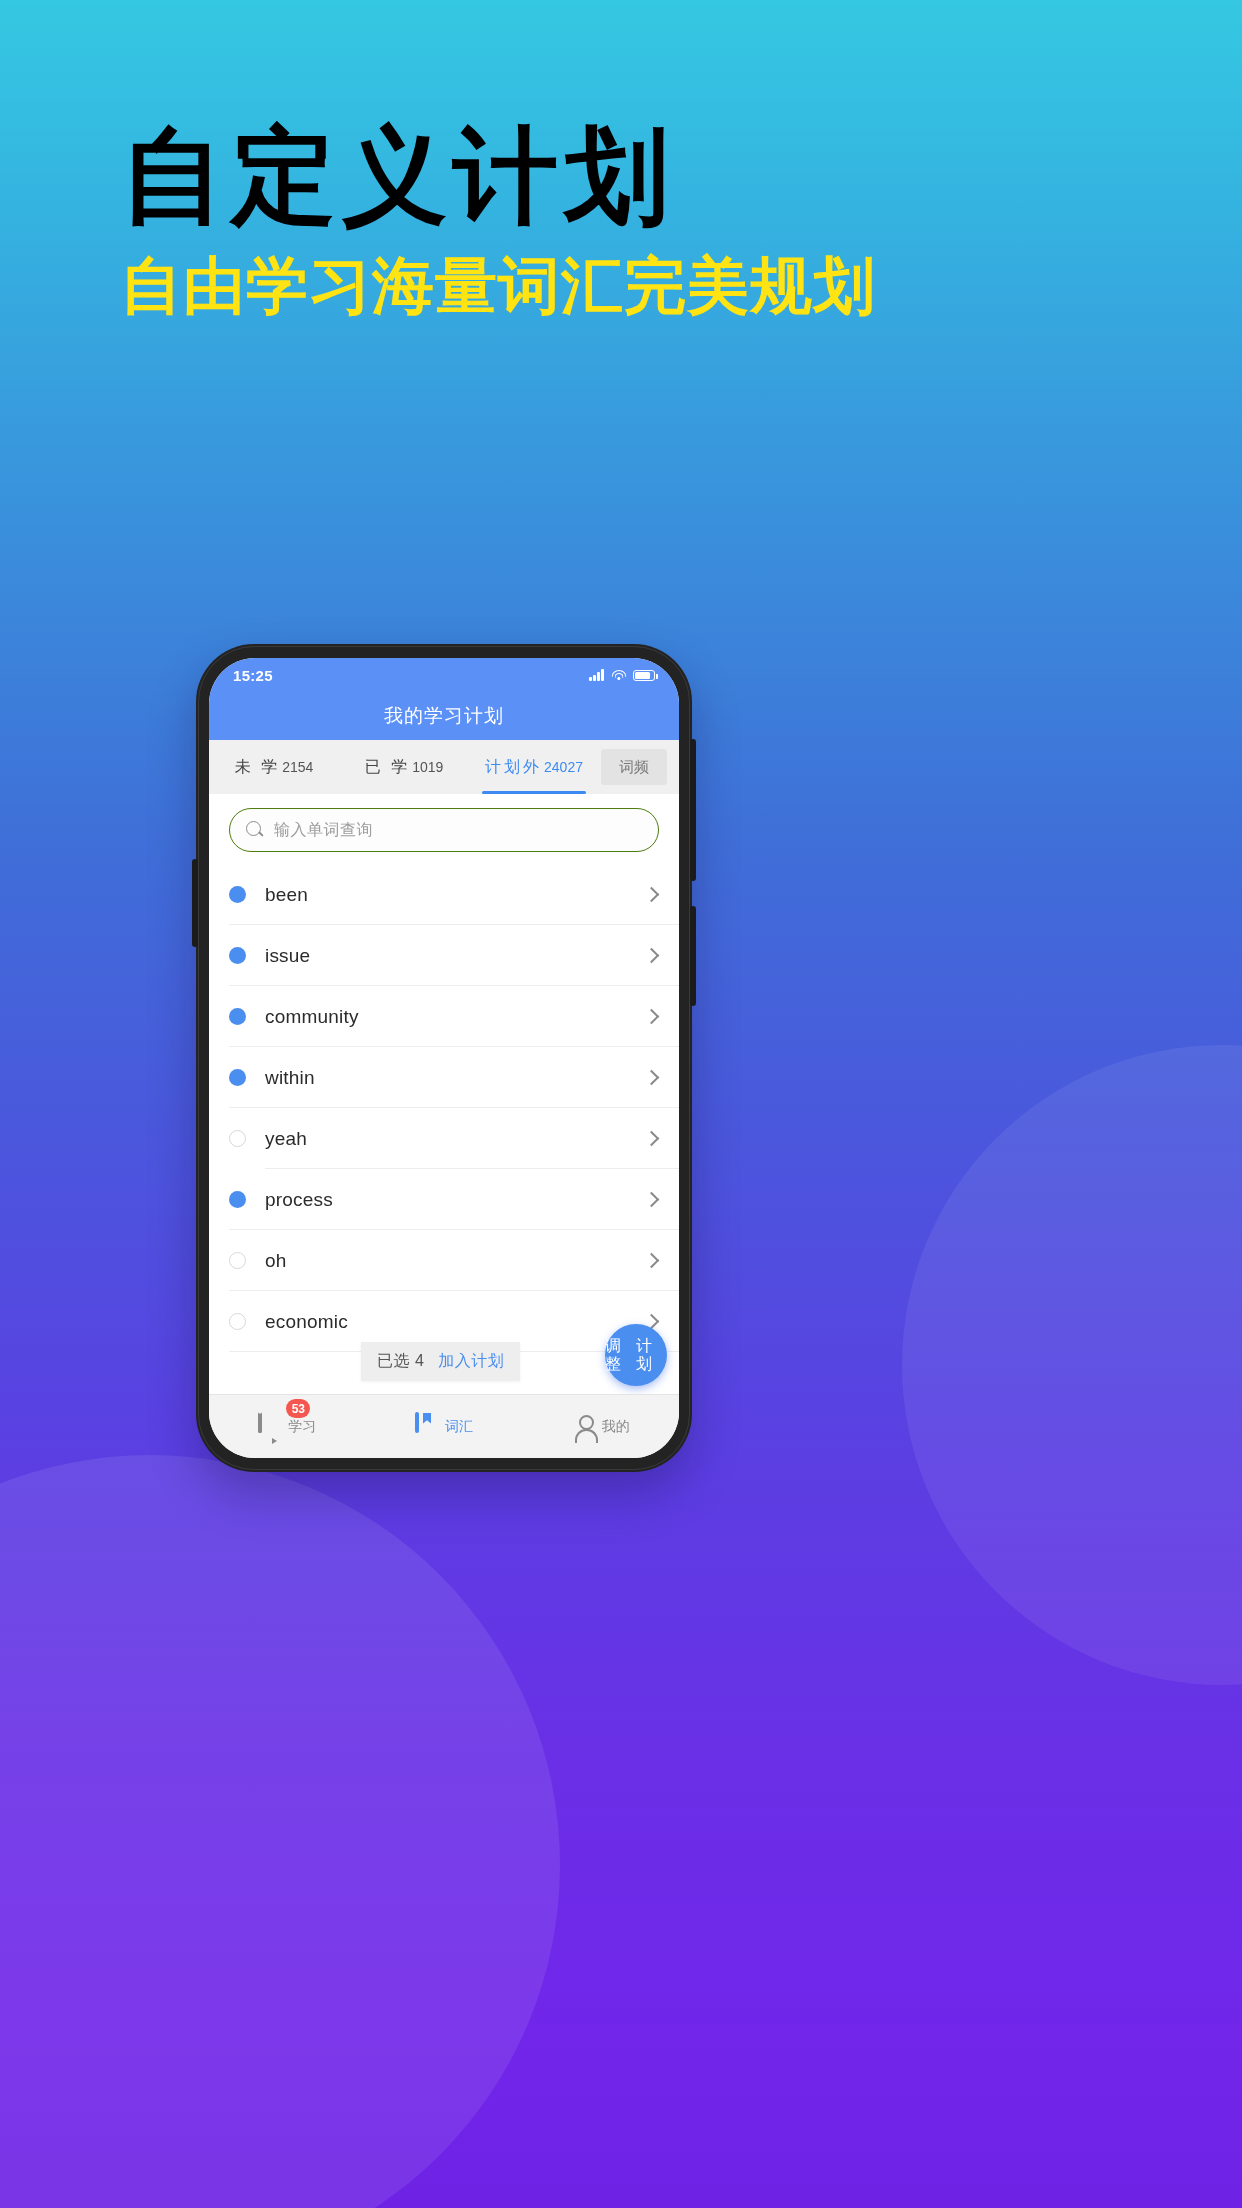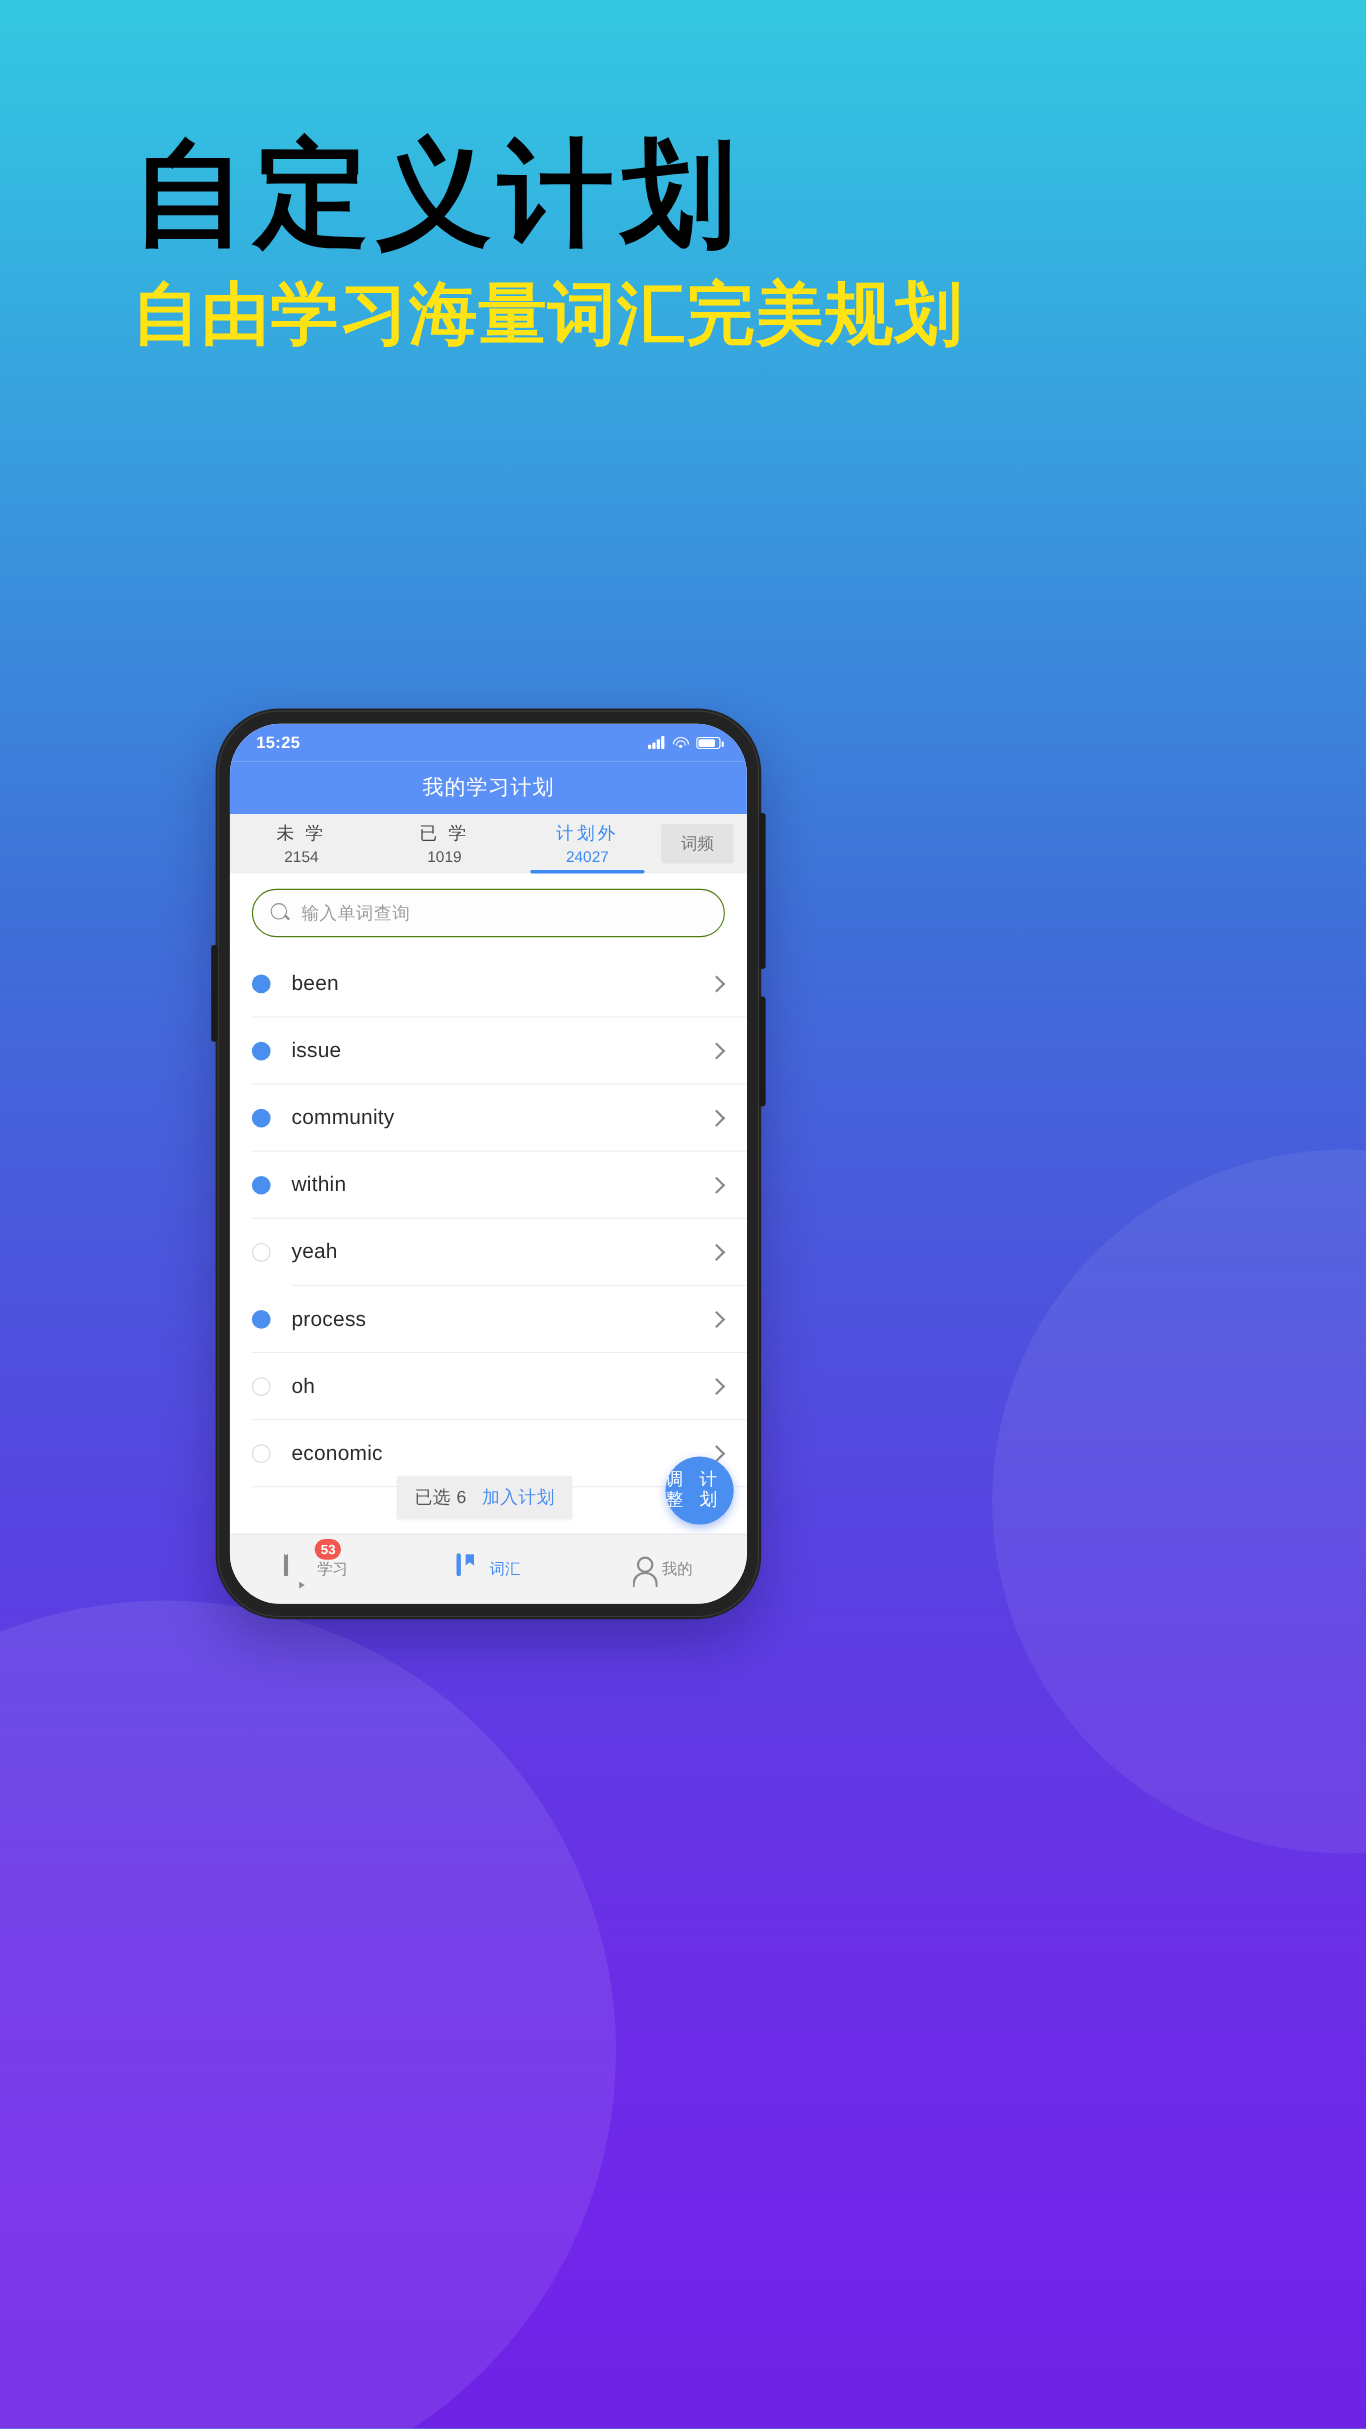--- a/index.html
+++ b/index.html
@@ -127,21 +127,21 @@
   
   #tabs {
     flex:0 0 auto;
     height:54px;
     background:#f0f0f0;
     display:flex; align-items:stretch;
     position:relative;
   }
   .tab {
     flex:1 1 0;
-    display:flex; flex-direction:column; align-items:center; justify-content:center;
+    display:flex; flex-direction:row; align-items:center; justify-content:center;
     gap:2px;
     position:relative;
     cursor:pointer;
   }
   .tab .tab-label { font-size:16px; color:#444; letter-spacing:3px; }
   .tab .tab-count { font-size:14px; color:#555; }
   .tab.active .tab-label,
   .tab.active .tab-count { color:#3d8bf2; }
   .tab.active::after {
     content:"";
@@ -392,21 +392,21 @@
         <span class="chev"></span>
       </div>
 
       <div class="word-row">
         <span class="dot off"></span>
         <span class="word-label">economic</span>
         <span class="chev"></span>
       </div>
 
       <div id="toast">
-        <span id="toast-count">已选 6</span>
+        <span id="toast-count">已选 4</span>
         <span id="toast-action">加入计划</span>
       </div>
 
       <div id="fab">
         <span>调整</span>
         <span>计划</span>
       </div>
     </div>
 
     <div id="bottomnav">

